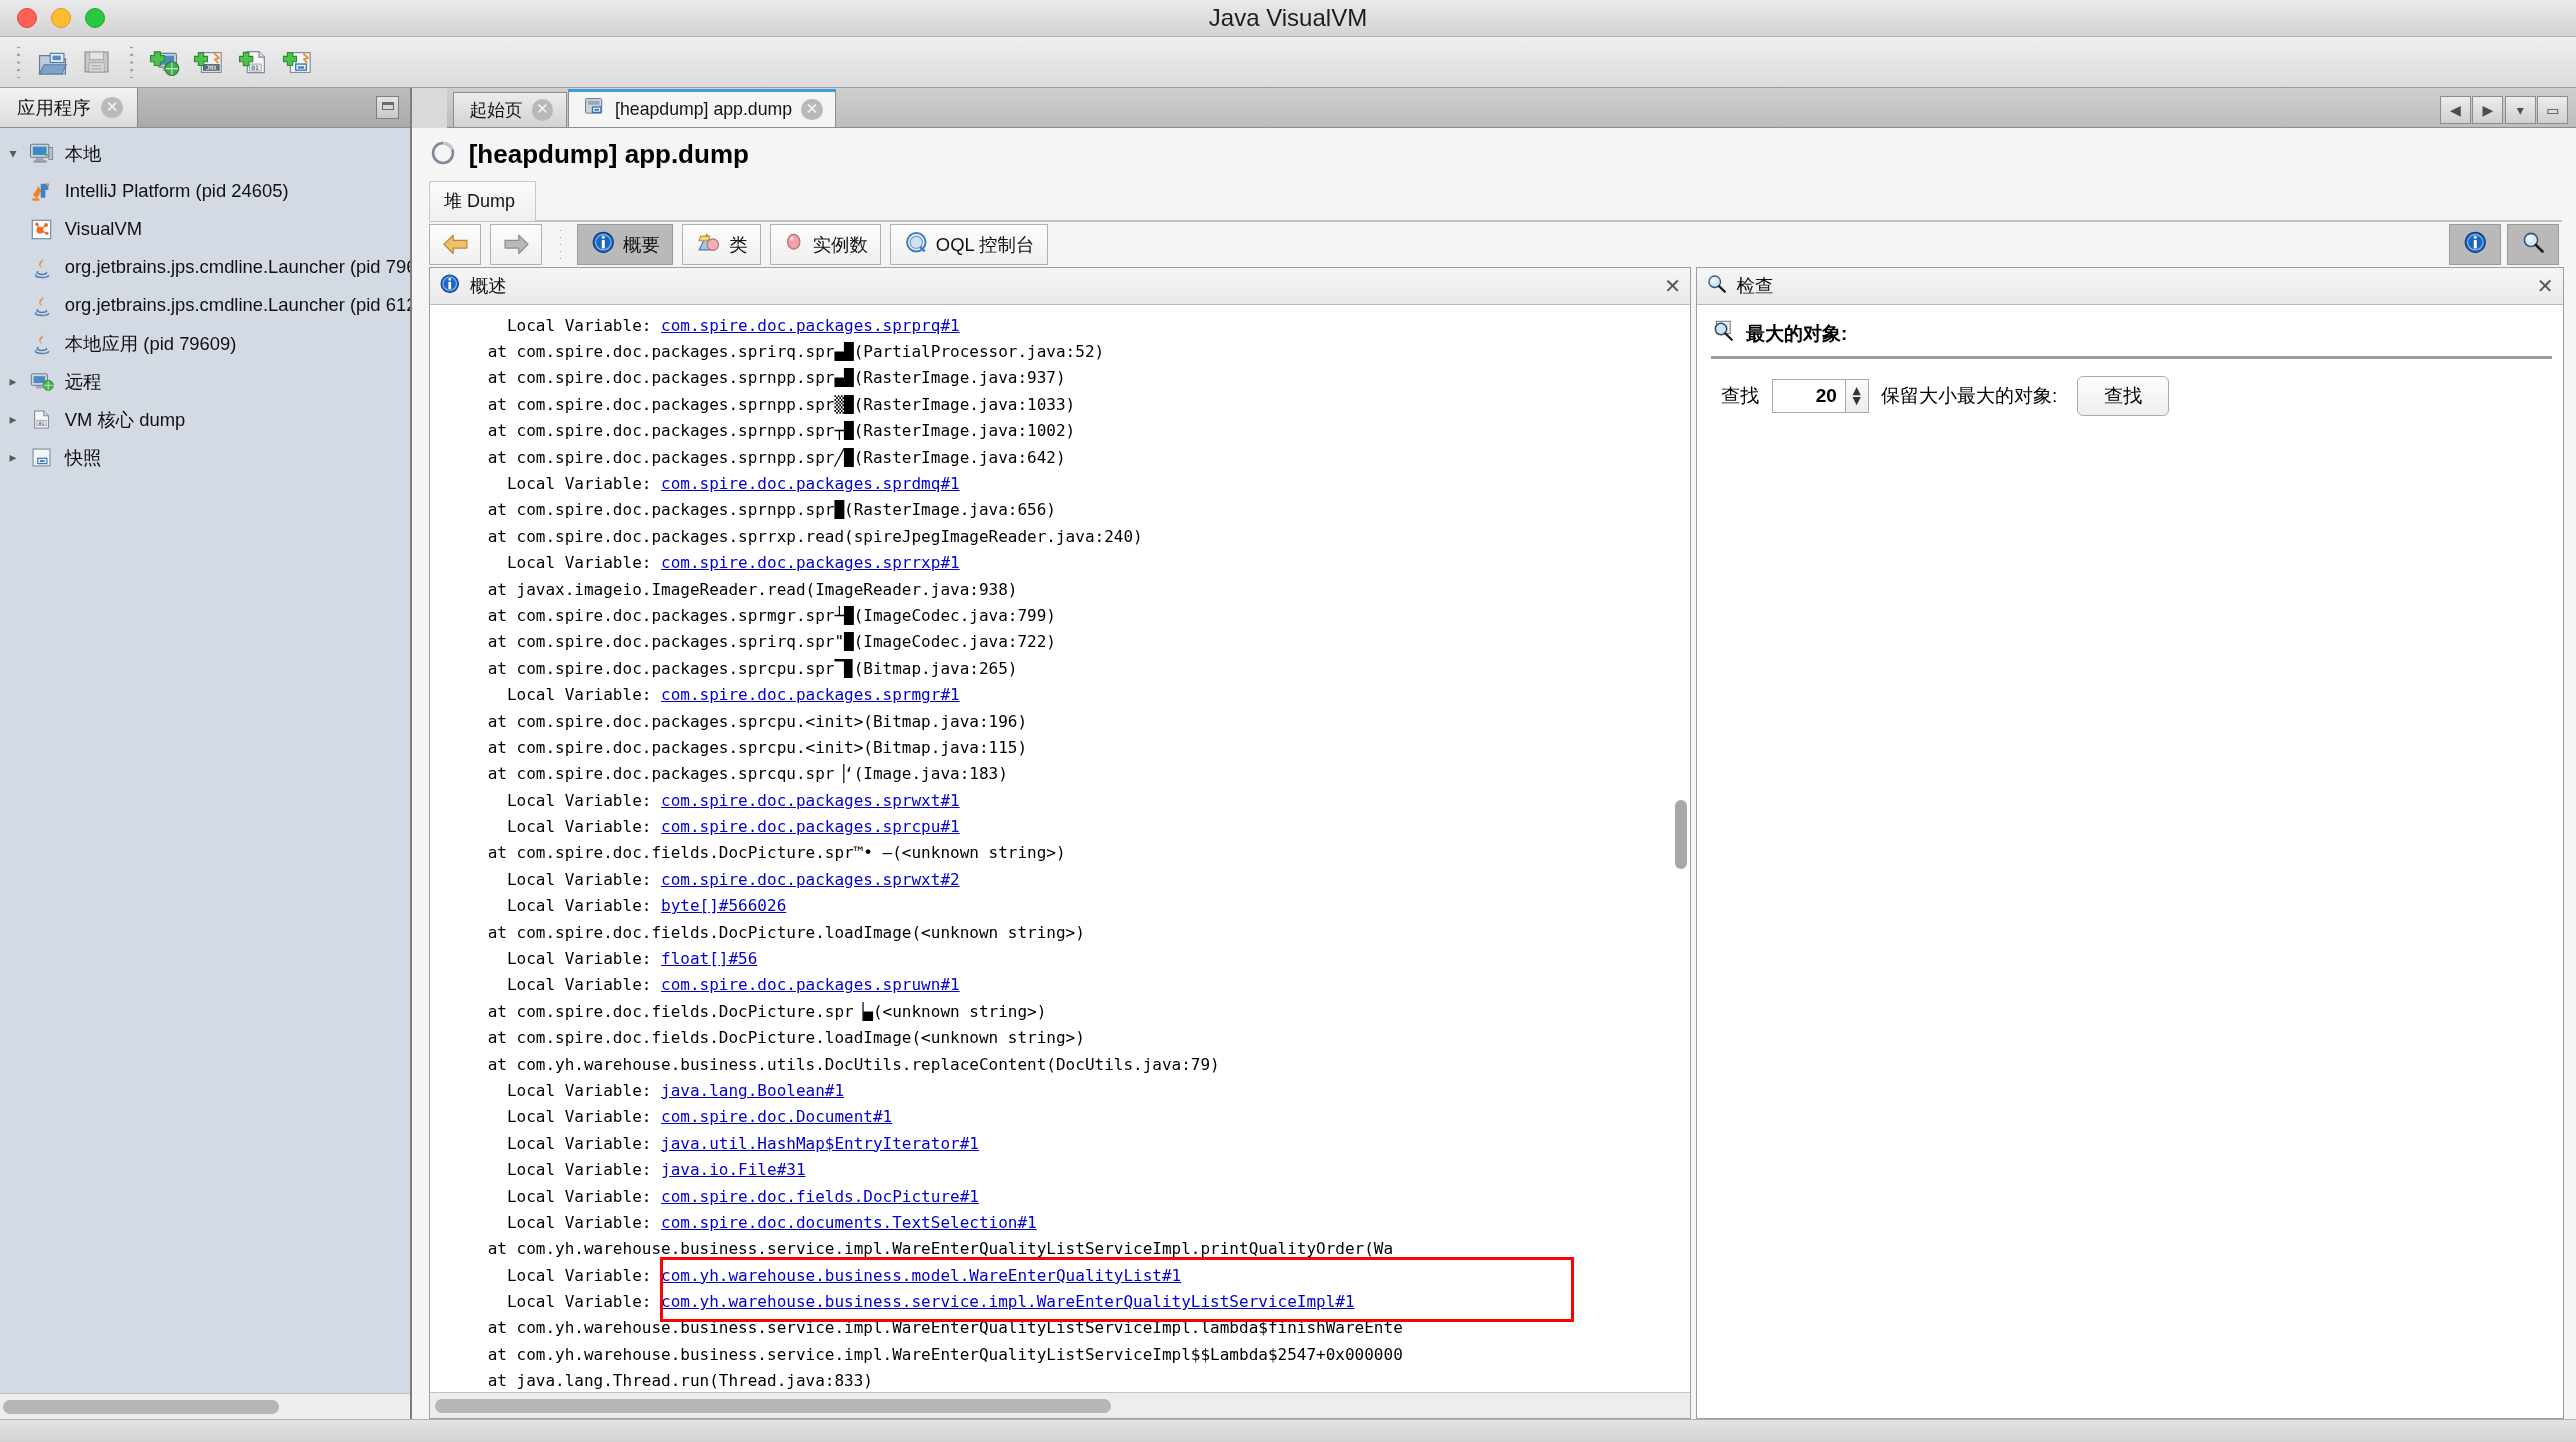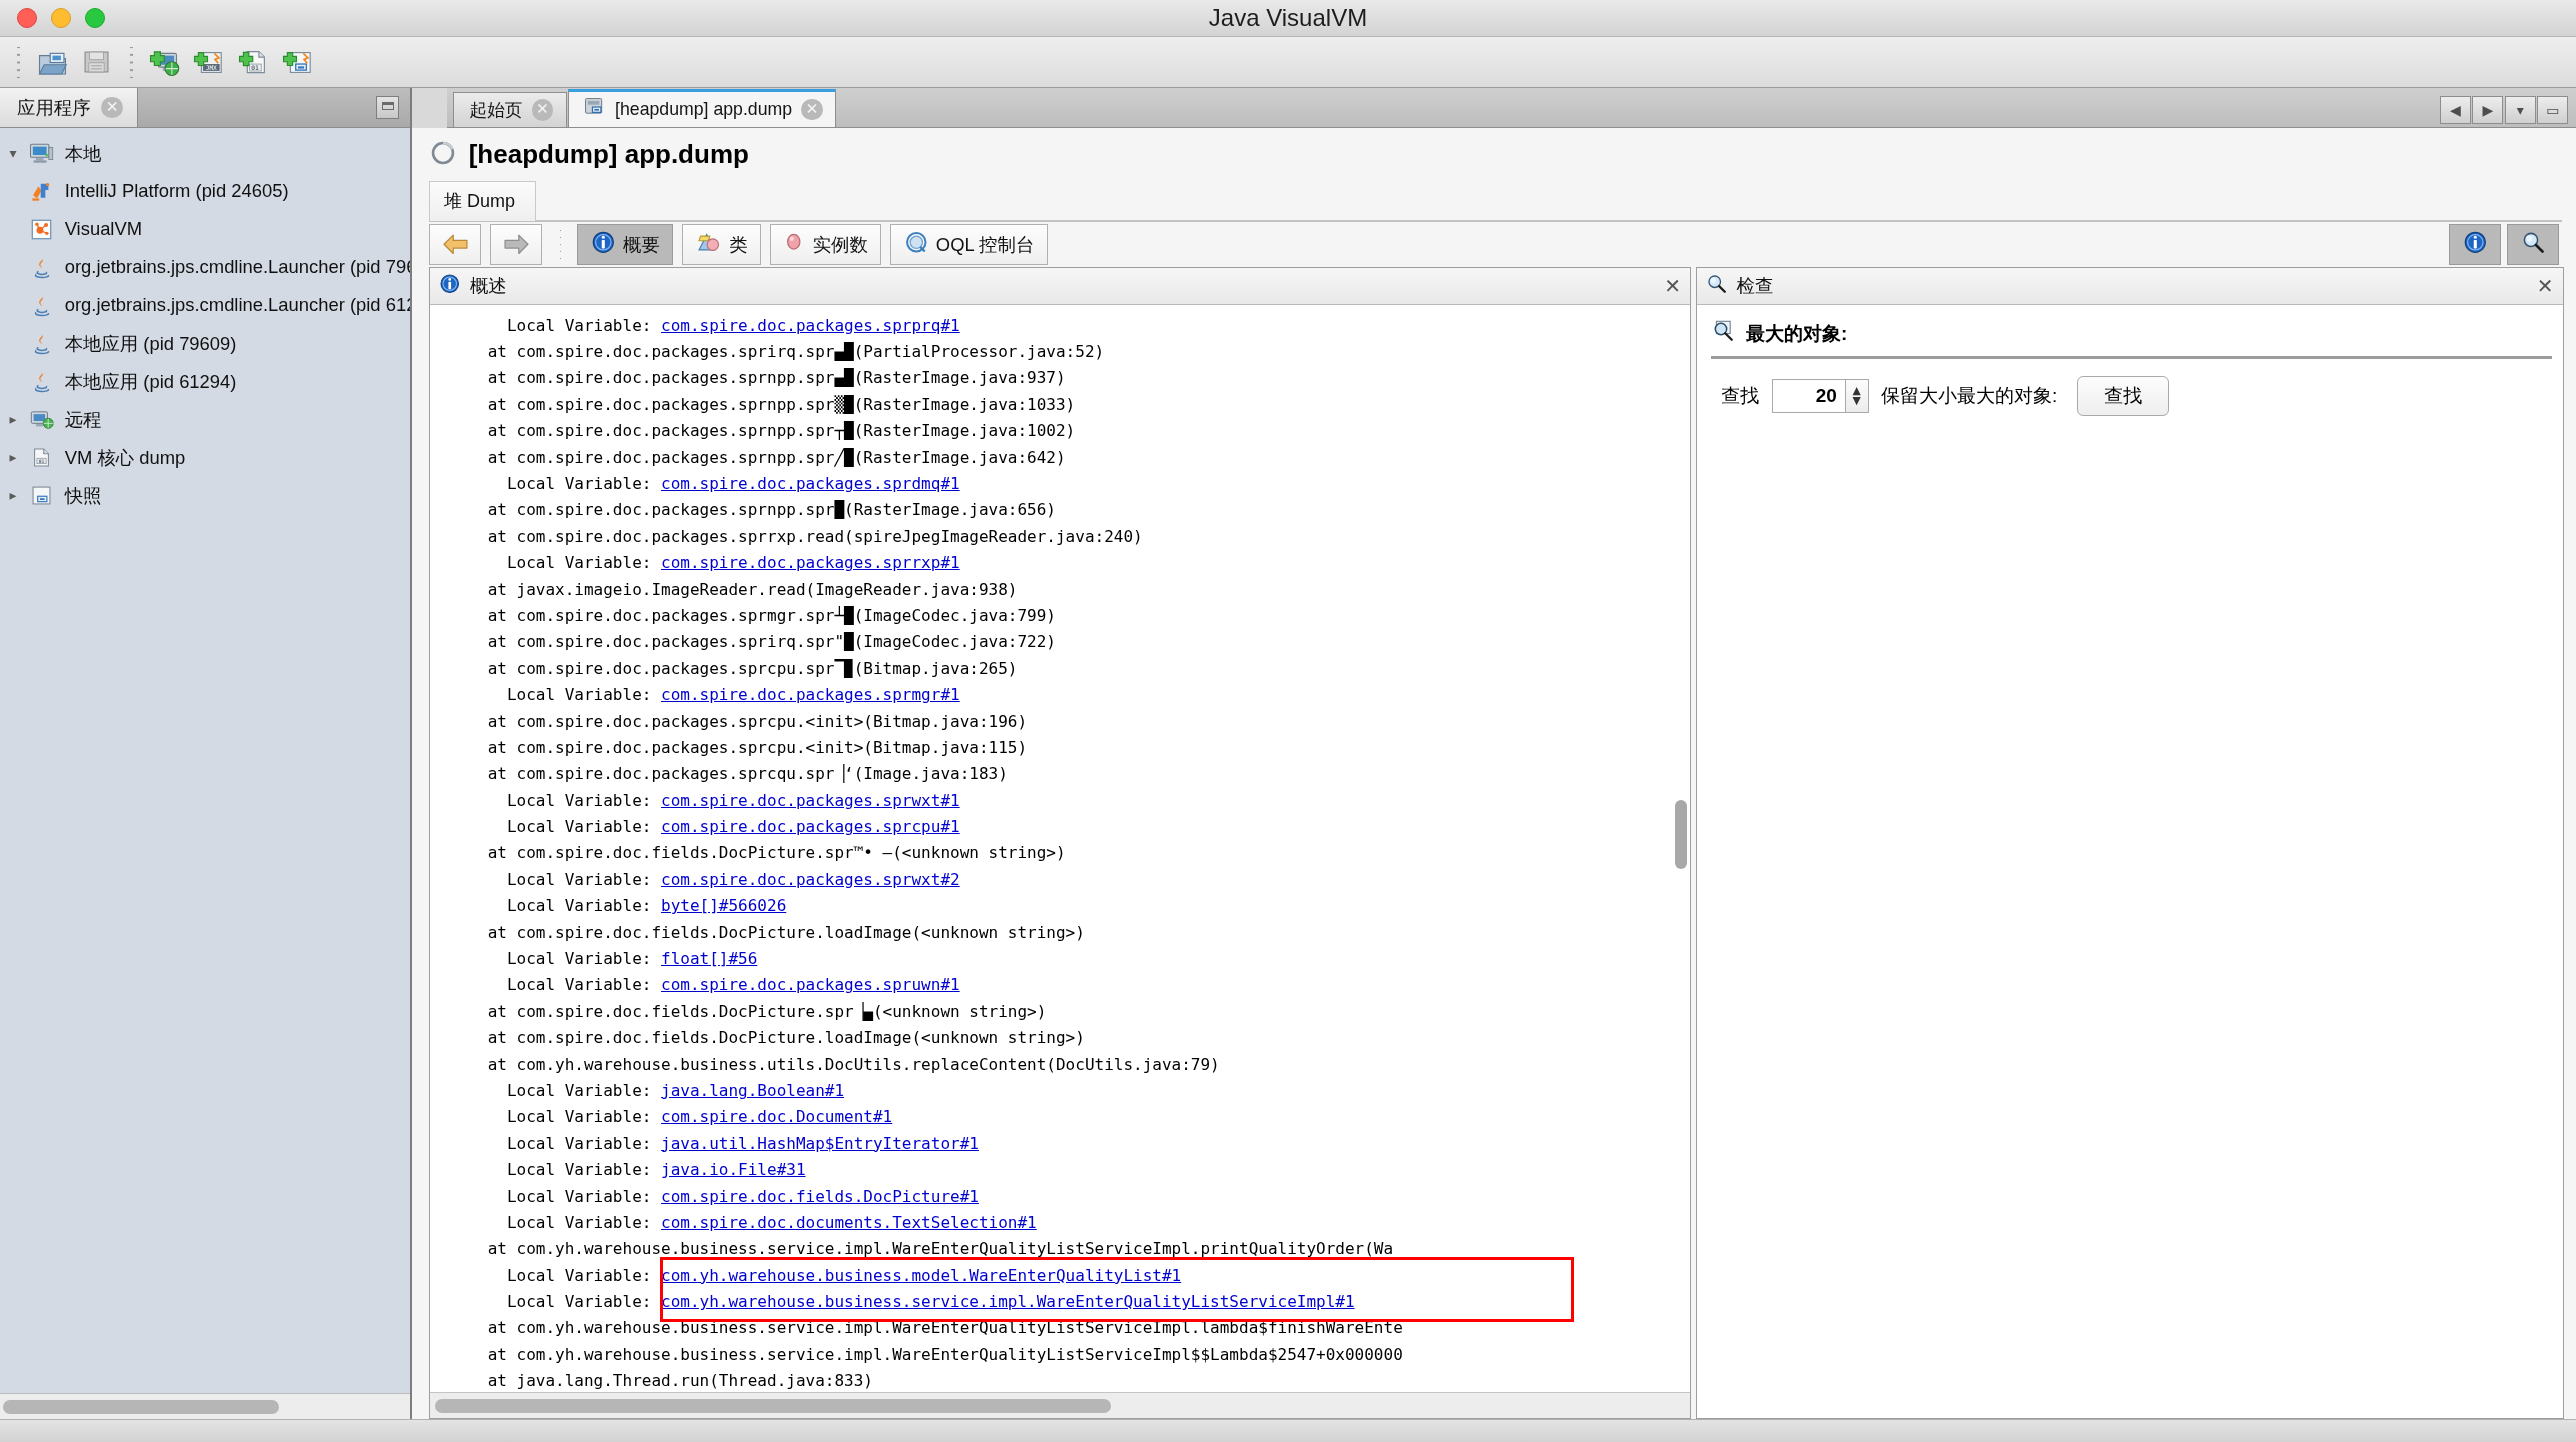--- a/index.html
+++ b/index.html
@@ -435,30 +435,20 @@
           <span class="ticon">
             <svg width="23" height="23" viewBox="0 0 30 30">
               <path d="M11 20c-4 2 0 4 4 4s8-1 6-3" stroke="#4a7fb5" stroke-width="2" fill="none"></path>
               <path d="M8 24c-3 3 4 4 8 4s9-1 8-3" stroke="#4a7fb5" stroke-width="2" fill="none"></path>
               <path d="M16 4c3 4-4 5-2 9 1 2 3 3 3 3s-6-2-5-6c1-3 4-4 4-6z" fill="#e8873a"></path>
             </svg>
           </span>
           <span class="tlabel">本地应用 (pid 79609)</span>
         </div>
 
-        <div class="trow indent-1">
-          <span class="ticon">
-            <svg width="23" height="23" viewBox="0 0 30 30">
-              <path d="M11 20c-4 2 0 4 4 4s8-1 6-3" stroke="#4a7fb5" stroke-width="2" fill="none"></path>
-              <path d="M8 24c-3 3 4 4 8 4s9-1 8-3" stroke="#4a7fb5" stroke-width="2" fill="none"></path>
-              <path d="M16 4c3 4-4 5-2 9 1 2 3 3 3 3s-6-2-5-6c1-3 4-4 4-6z" fill="#e8873a"></path>
-            </svg>
-          </span>
-          <span class="tlabel">本地应用 (pid 61294)</span>
-        </div>
 
         <div class="trow">
           <span class="twist">▸</span>
           <span class="ticon">
             <svg width="24.6" height="23" viewBox="0 0 32 30">
               <rect x="3" y="5" width="21" height="15" rx="1.4" fill="#cfd6de" stroke="#6d7b8a" stroke-width="1.3"></rect>
               <rect x="6" y="8" width="15" height="9" fill="#4b8bc4"></rect>
               <rect x="9" y="21" width="9" height="3" fill="#9aa7b4"></rect>
               <circle cx="25" cy="20" r="6.5" fill="#49b352" stroke="#2a7c33" stroke-width="1.2"></circle>
               <path d="M19 20h13M25 14v12" stroke="#d4f0d6" stroke-width="1.1"></path>

